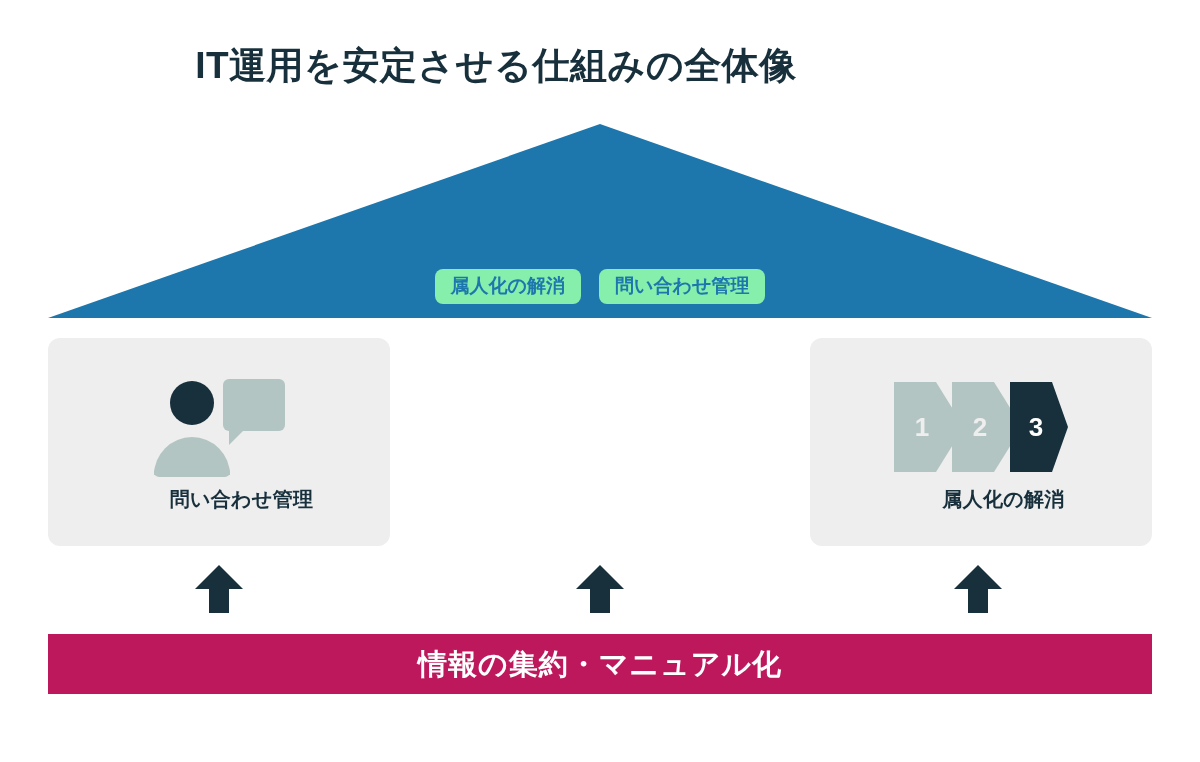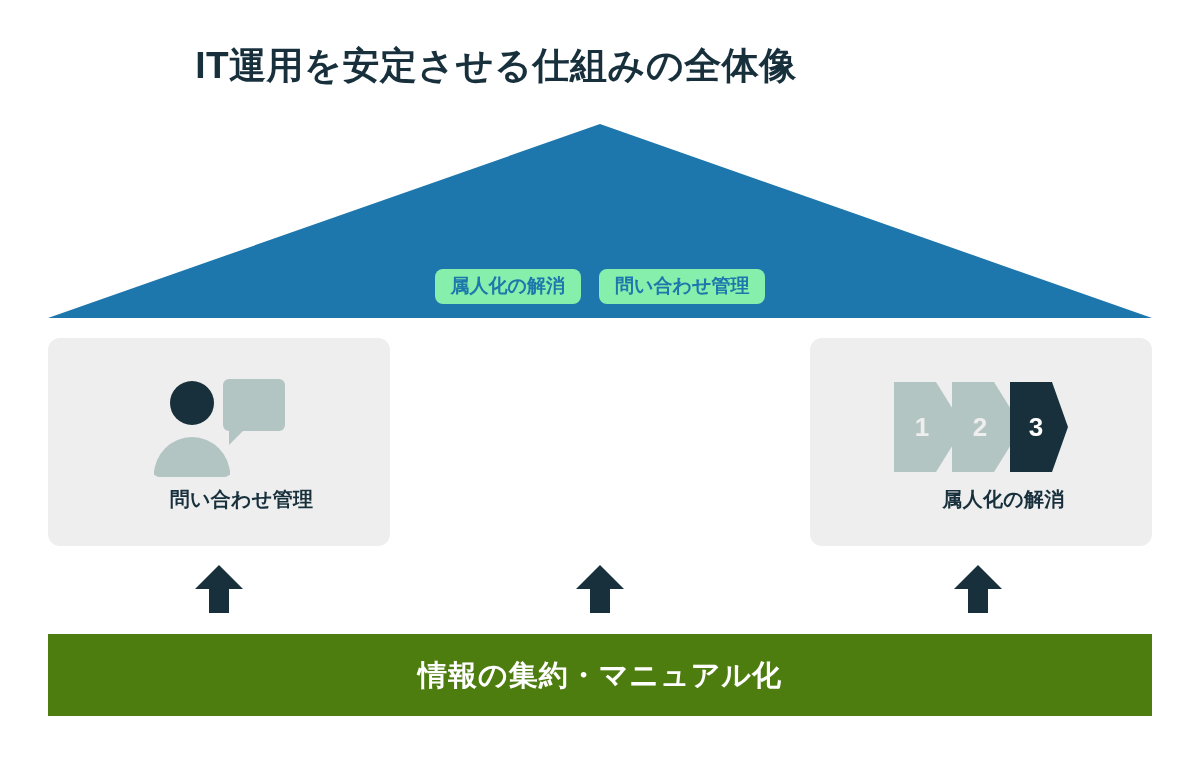--- a/index.html
+++ b/index.html
@@ -141,22 +141,22 @@
   #arrow-1 { left: 193px; }
   #arrow-2 { left: 574px; }
   #arrow-3 { left: 952px; }
 
   
   #foundation-bar {
     position: absolute;
     left: 48px;
     top: 634px;
     width: 1104px;
-    height: 82px;
-    background: #4d7c0f;
+    height: 60px;
+    background: #be185d;
     display: flex;
     align-items: center;
     justify-content: center;
     font-family: Liberation Serif, serif;
   }
   #foundation-label {
     font-size: 29px;
     font-weight: bold;
     color: #ffffff;
     letter-spacing: 1px;

